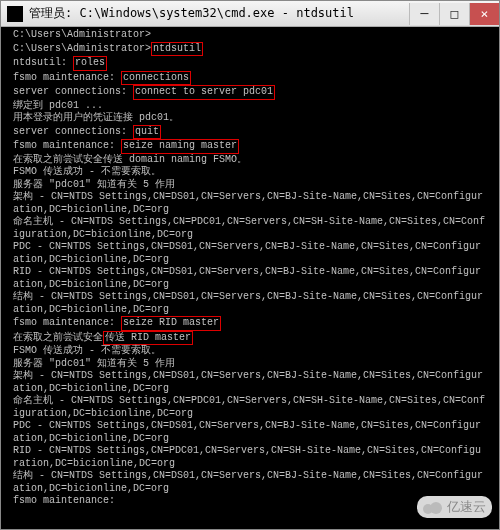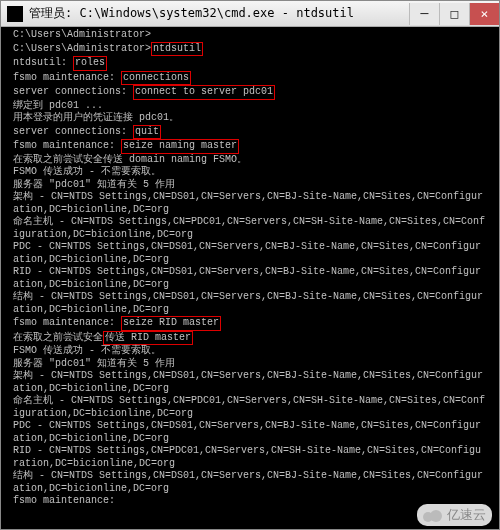--- a/index.html
+++ b/index.html
@@ -57,21 +57,21 @@
     position:relative;
   }
   .hl {
     border:1px solid #d00;
     padding:0 1px;
     display:inline-block;
   }
   .watermark {
     position:absolute;
     right:8px;
-    bottom:4px;
+    bottom:12px;
     display:flex;
     align-items:center;
     gap:4px;
     color:#888;
     font-family:"Microsoft YaHei",sans-serif;
     font-size:13px;
     background:rgba(255,255,255,0.85);
     padding:2px 6px;
     border-radius:10px;
   }

